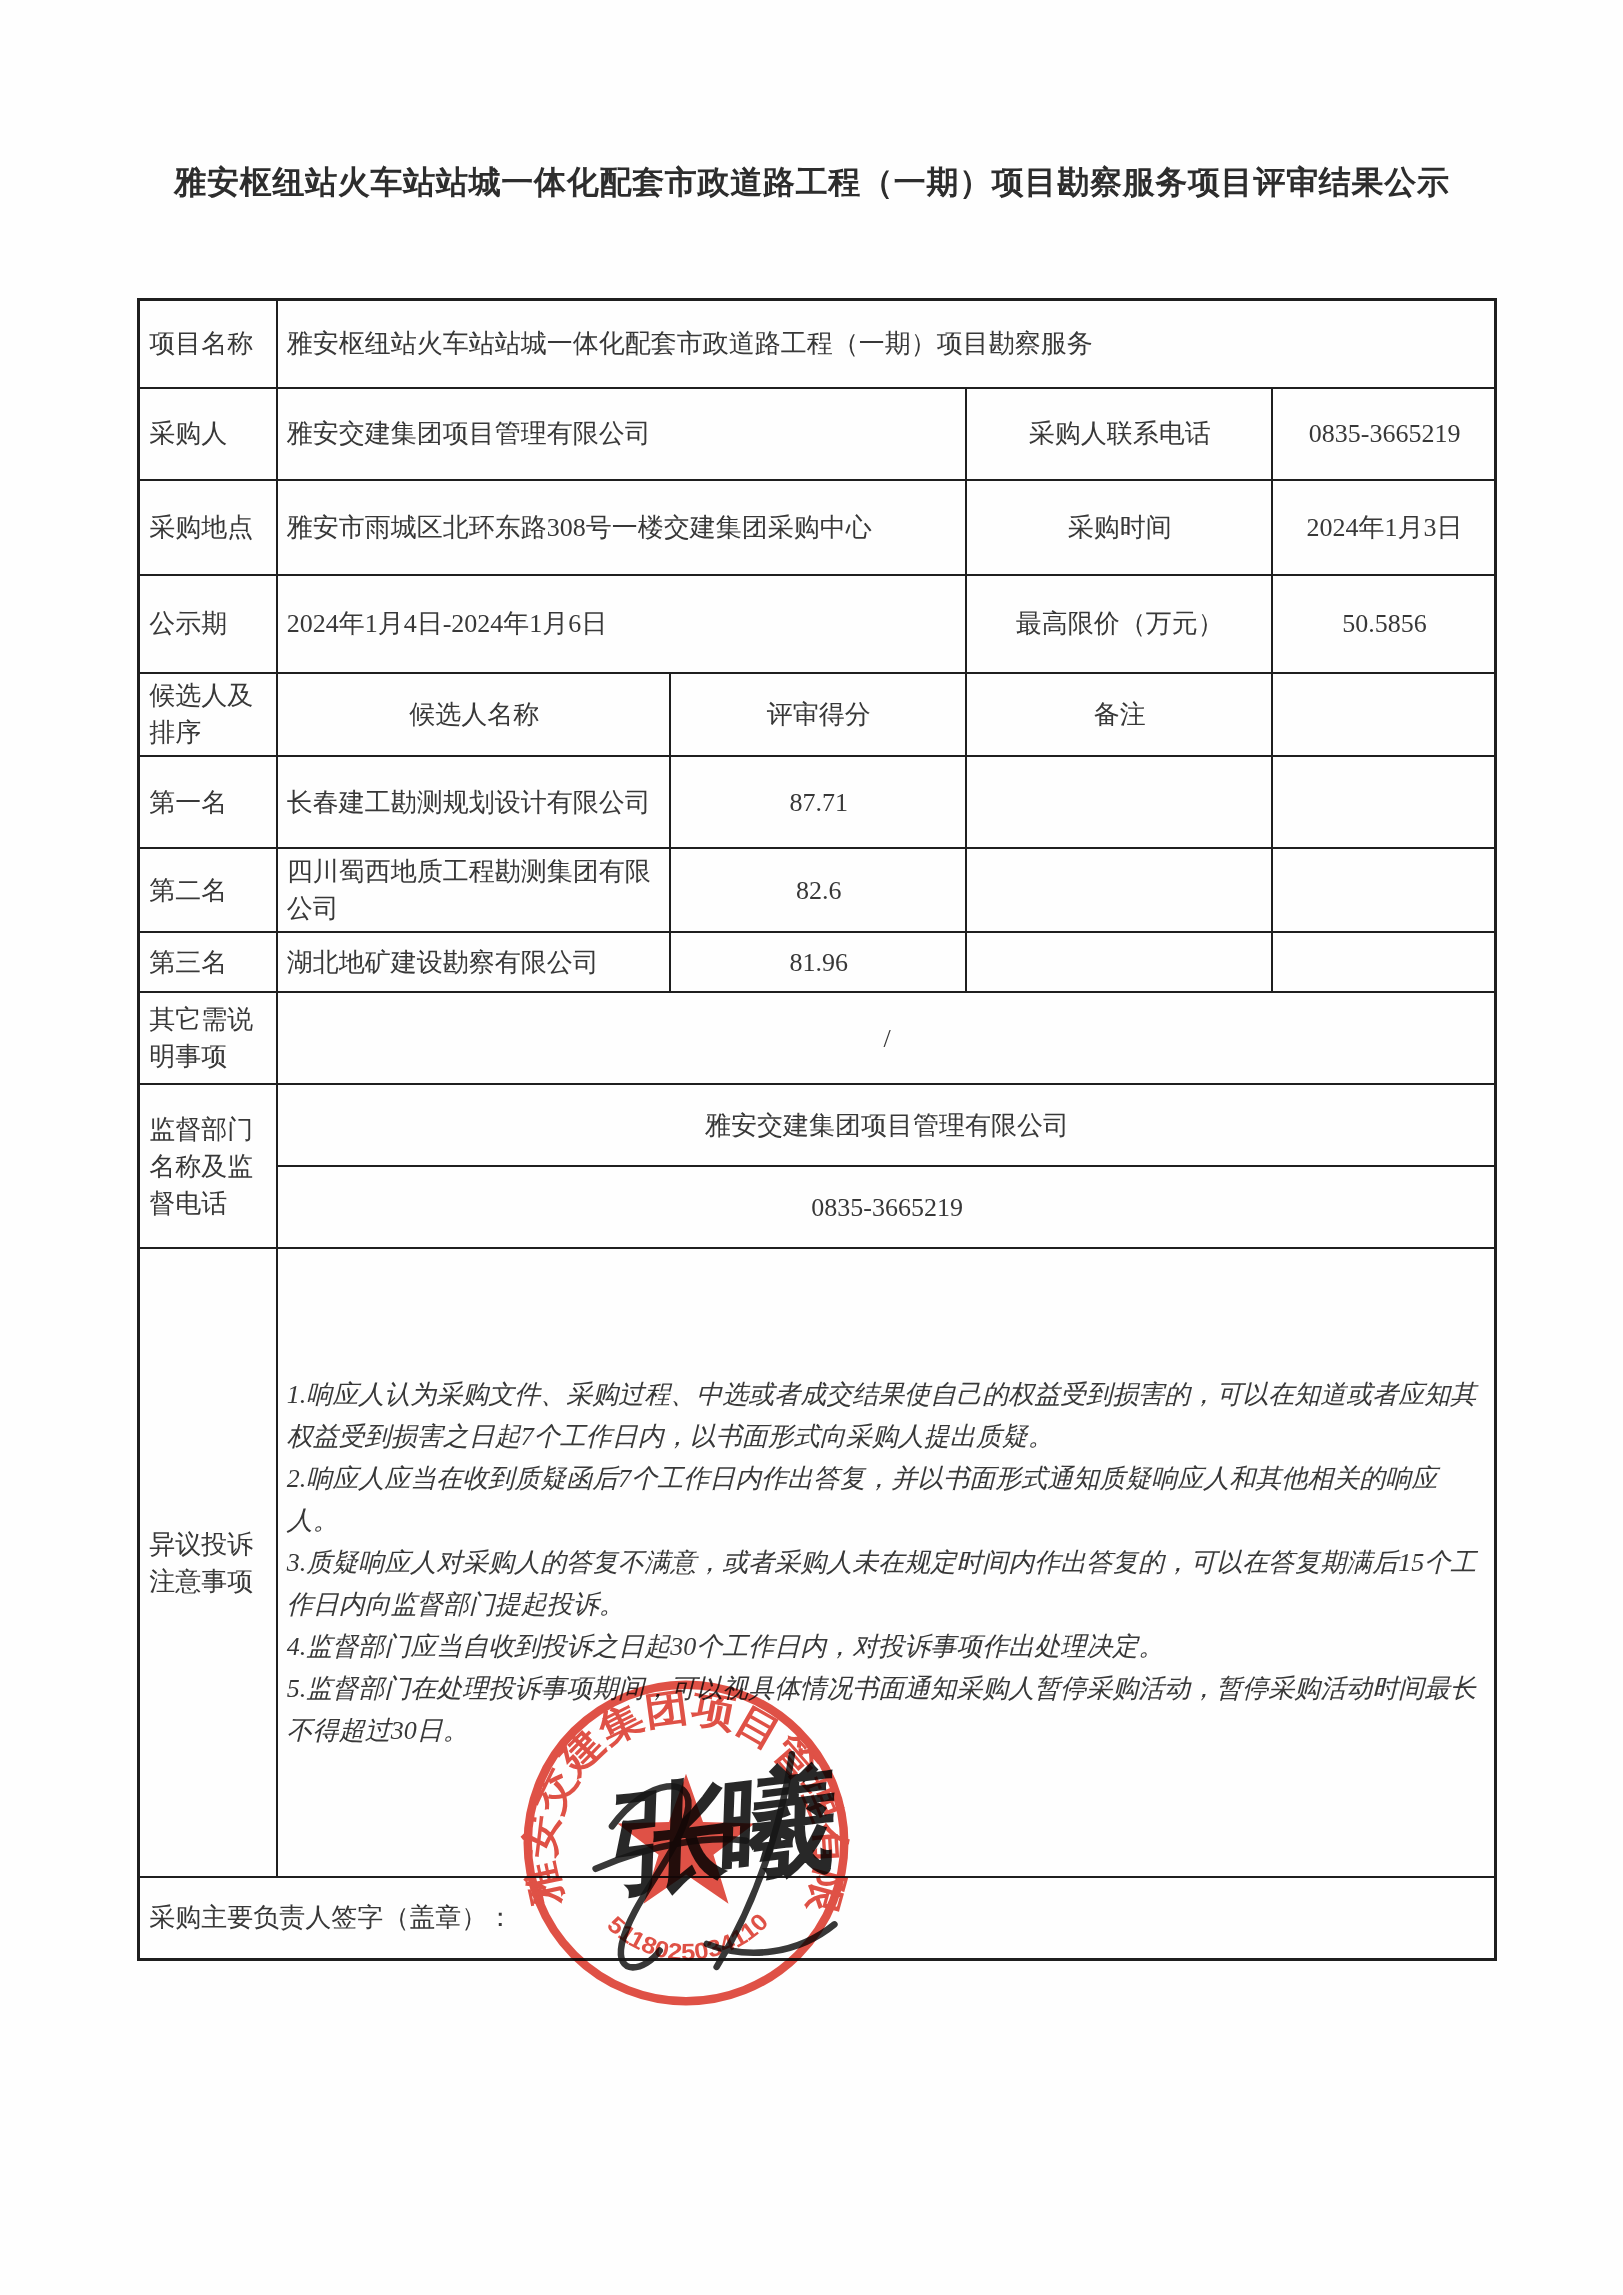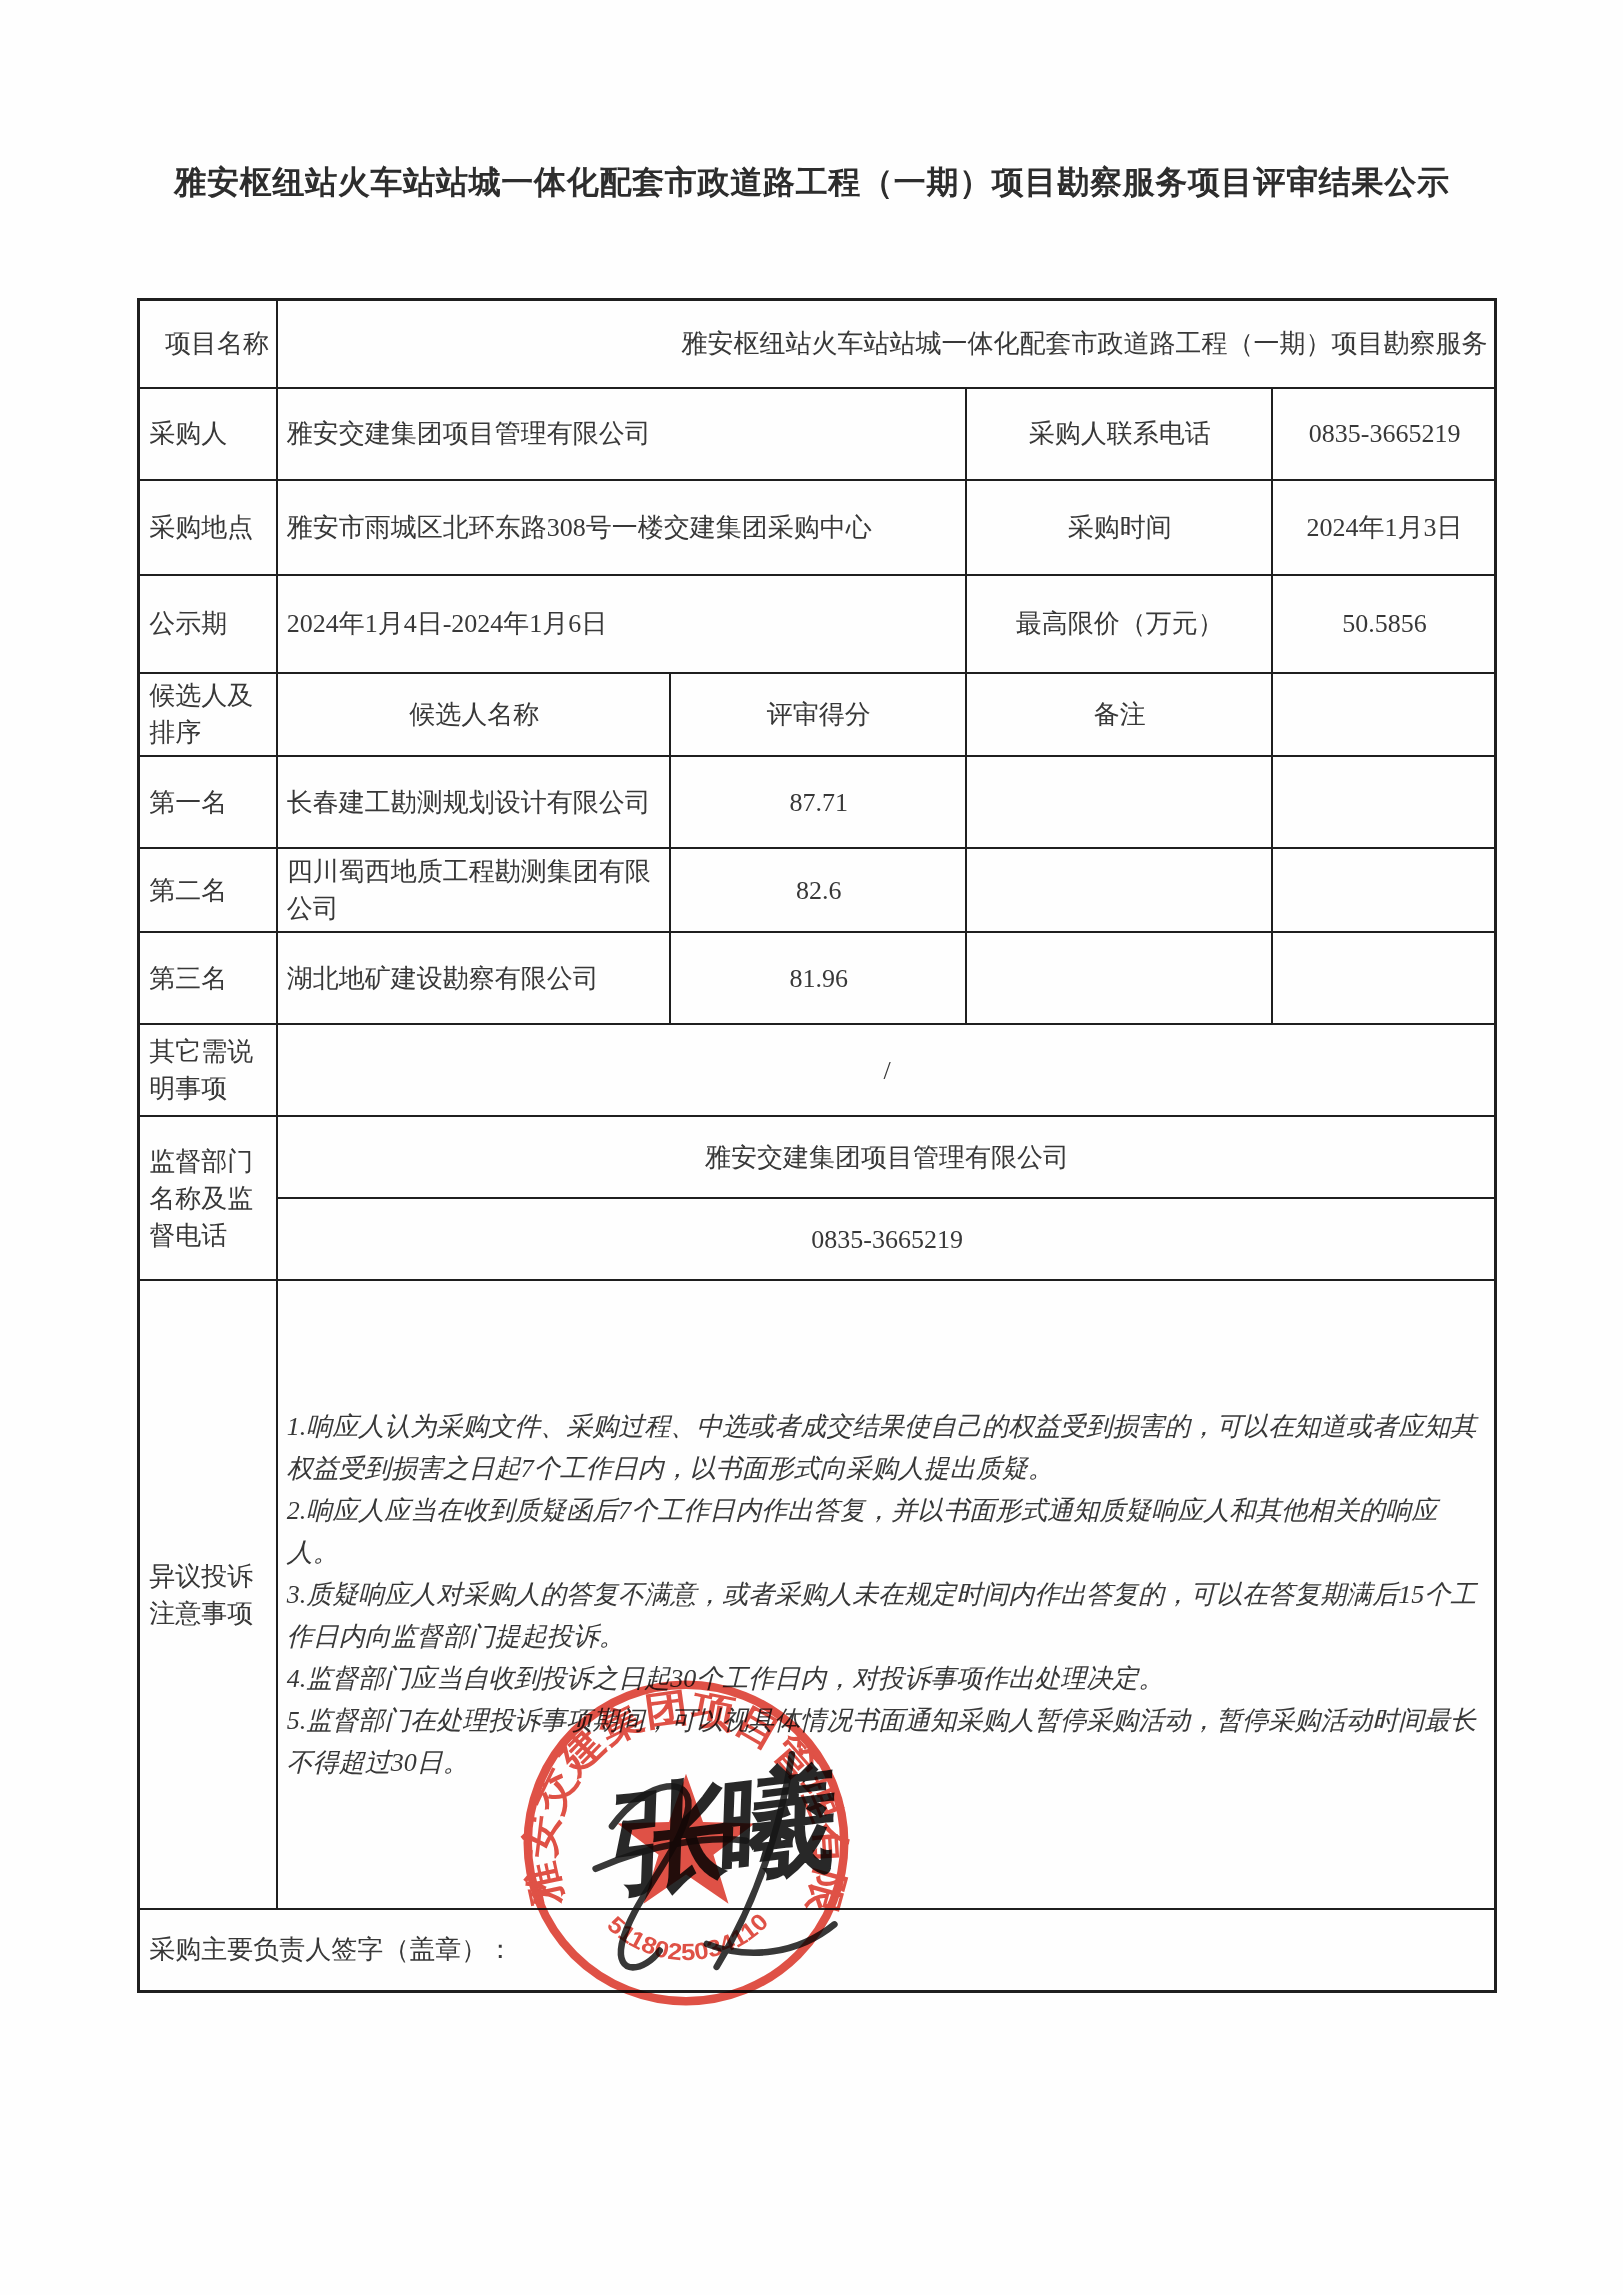--- a/index.html
+++ b/index.html
@@ -40,28 +40,28 @@
     font-size: 26px;
     line-height: 37px;
     color: #383838;
     padding: 3.9px 6.5px 3.9px 9.2px;
     vertical-align: middle;
     overflow: hidden;
     word-break: break-all;
   }
   td.label-cell { padding: 3.9px 2.6px 3.9px 5.2px; }
   .c-center { text-align: center; }
-  .r1  { height: 88px; text-align: right; }
+  .r1  { height: 88px; }
   .r2  { height: 92px; }
   .r3  { height: 95px; }
   .r4  { height: 98px; }
   .r5  { height: 75px; }
   .r6  { height: 92px; }
   .r7  { height: 72px; }
-  .r8  { height: 92px; padding-left: 45px; }
+  .r8  { height: 60px; padding-left: 45px; }
   .r9  { height: 92px; }
   .r10 { height: 82px; }
   .r11 { height: 629px; }
   .r12 { height: 82px; }
   td.obj-cell { padding: 6.5px 15.7px 6.5px 13px; vertical-align: middle; }
   .obj-items div { line-height: 42px; font-style: italic; }
   
   .stamp {
     position: absolute;
     left: 516px; top: 1673px;

